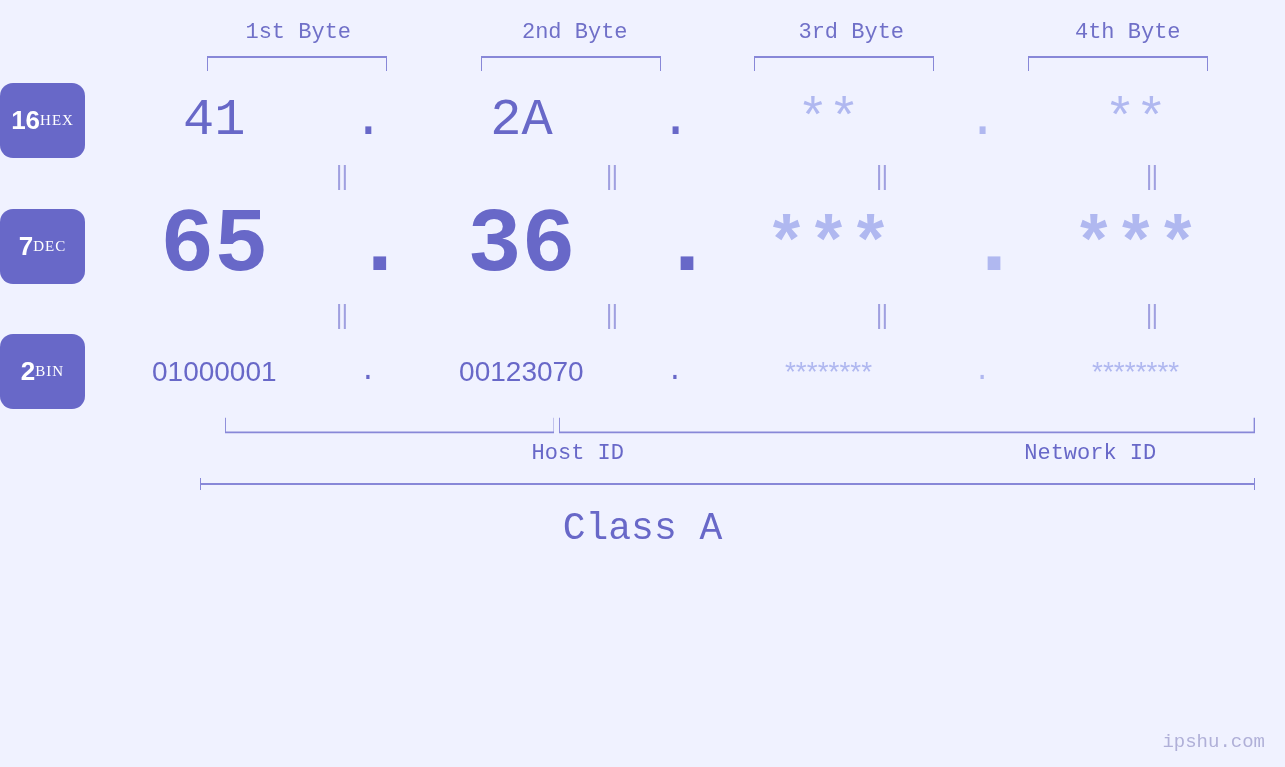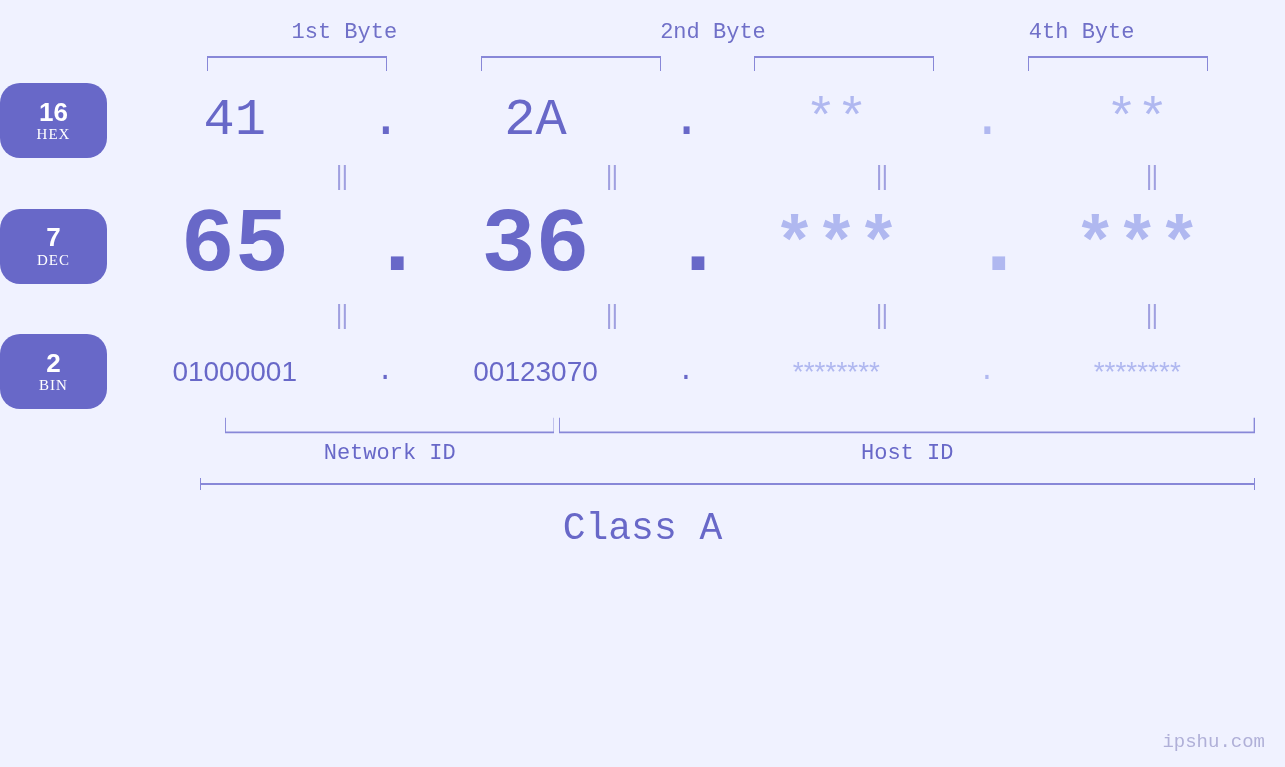--- a/index.html
+++ b/index.html
@@ -62,26 +62,25 @@
     }
 
     
     .data-row {
       display: flex;
       align-items: center;
       width: 100%;
     }
 
     .badge {
-      width: 107px;
+      width: 85px;
       height: 75px;
       background-color: #6868c8;
-      border-radius: 20px;
-      display: flex;
-      flex-direction: column;
+      border-radius: 13px;
+      display: flex;
       align-items: center;
       justify-content: center;
       color: white;
       flex-shrink: 0;
     }
 
     .badge-number {
       font-size: 26px;
       font-weight: bold;
       font-family: sans-serif;
@@ -197,20 +196,21 @@
     }
   </style>
 </head>
 <body>
 
 <div class="container">
 
   <div class="byte-headers">
     <div class="byte-header">1st Byte</div>
     <div class="byte-header">2nd Byte</div>
+    <div class="byte-header">3rd Byte</div>
     <div class="byte-header">4th Byte</div>
   </div>
 
   <div class="brackets-top">
     <div class="bracket-cell">
       <svg class="bracket-top-svg" viewBox="0 0 180 20">
         <polyline points="0,18 0,4 180,4 180,18" fill="none" stroke="#8888d8" stroke-width="2"></polyline>
       </svg>
     </div>
     <div class="bracket-cell">
@@ -309,22 +309,22 @@
     <svg width="360" height="22" viewBox="0 0 360 22">
       <polyline points="0,2 0,18 360,18 360,2" fill="none" stroke="#8888d8" stroke-width="2"></polyline>
     </svg>
 
     <svg width="760" height="22" viewBox="0 0 760 22" style="margin-left:5px;">
       <polyline points="0,2 0,18 760,18 760,2" fill="none" stroke="#8888d8" stroke-width="2"></polyline>
     </svg>
   </div>
 
   <div style="width:100%; padding-left:225px; padding-right:30px; display:flex; margin-top:4px;">
+    <div style="width:760px; margin-left:5px; text-align:center; color:#6868c8; font-size:22px; font-family:'Courier New',monospace;">Host ID</div>
     <div style="width:360px; text-align:center; color:#6868c8; font-size:22px; font-family:'Courier New',monospace;">Network ID</div>
-    <div style="width:760px; margin-left:5px; text-align:center; color:#6868c8; font-size:22px; font-family:'Courier New',monospace;">Host ID</div>
   </div>
 
   <div style="width:100%; padding-left:200px; padding-right:30px; margin-top:10px;">
     <svg width="1055" height="16" viewBox="0 0 1055 16">
       <line x1="0" y1="8" x2="1055" y2="8" stroke="#8888d8" stroke-width="2"></line>
       <line x1="0" y1="2" x2="0" y2="14" stroke="#8888d8" stroke-width="2"></line>
       <line x1="1055" y1="2" x2="1055" y2="14" stroke="#8888d8" stroke-width="2"></line>
     </svg>
   </div>
 

